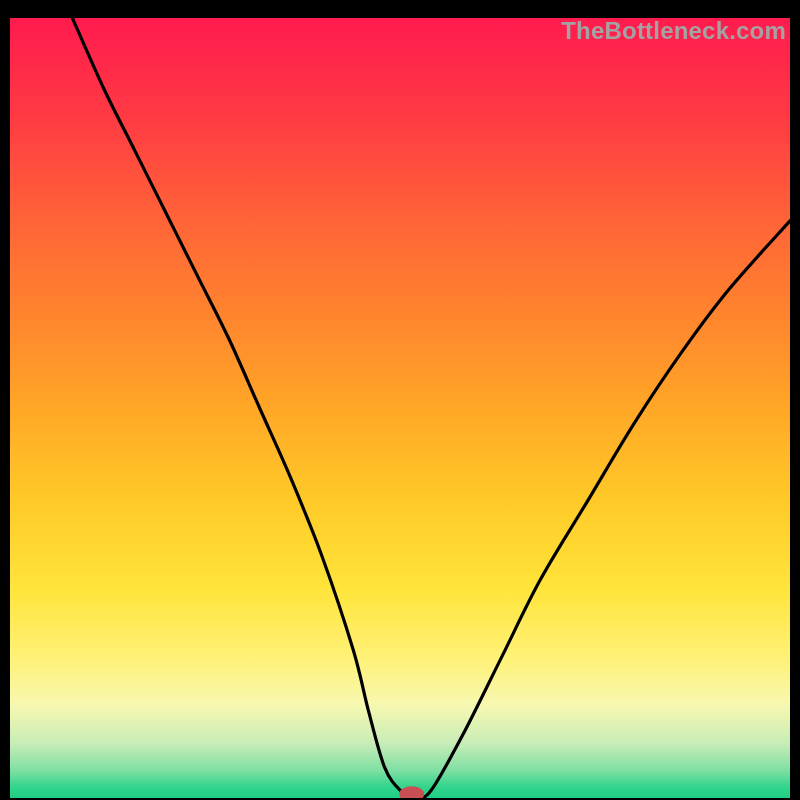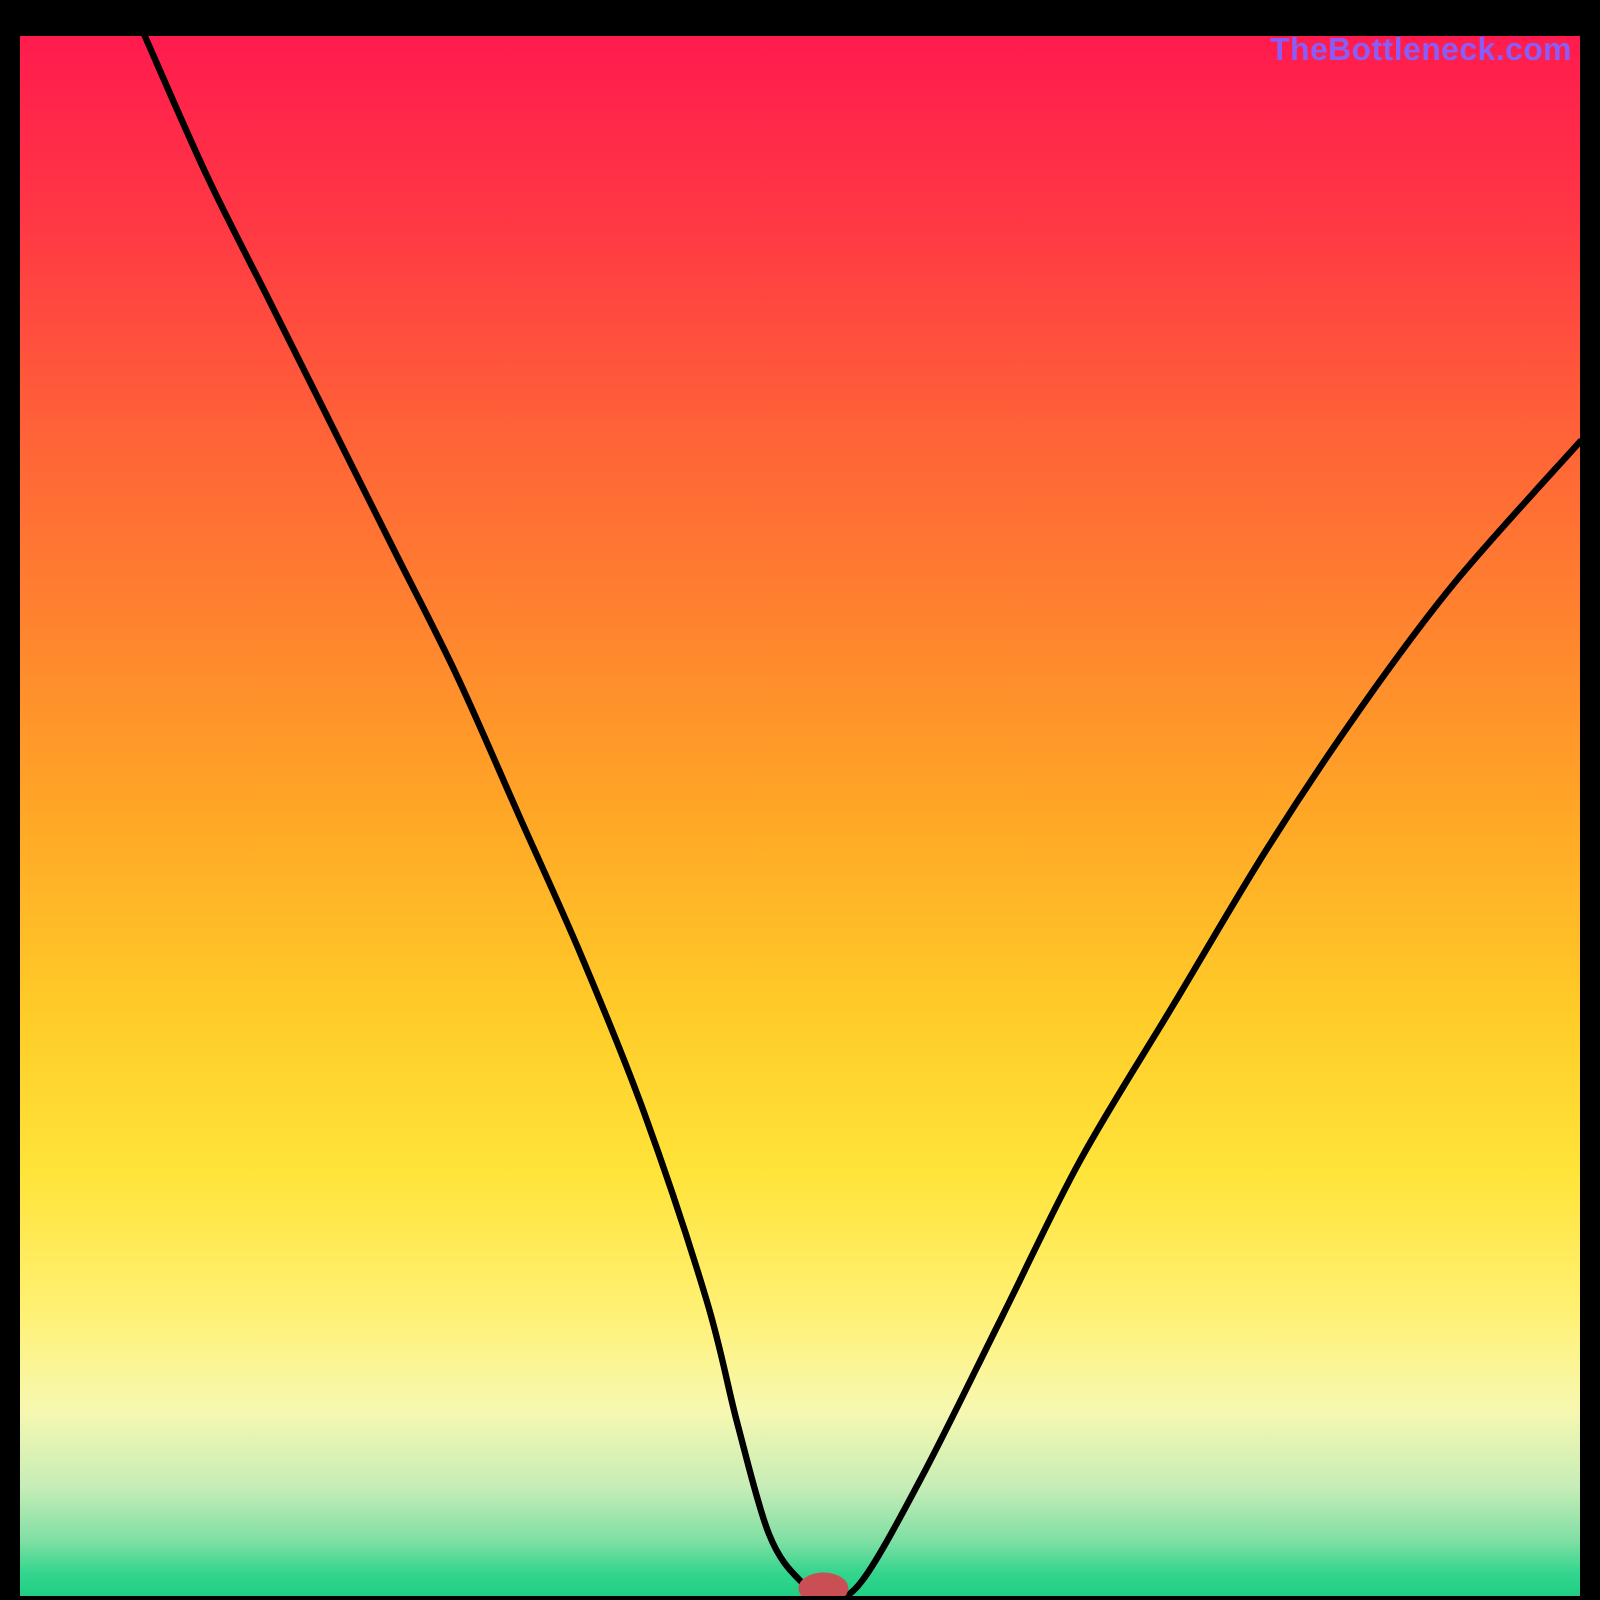--- a/index.html
+++ b/index.html
@@ -16,22 +16,22 @@
     left: 10px;
     top: 18px;
     width: 780px;
     height: 780px;
     background: #000;
   }
   .watermark {
     position: absolute;
     top: -1px;
     right: 4px;
-    color: #8b5cf6;
-    font-size: 16px;
+    color: #a3a3a3;
+    font-size: 24px;
     font-weight: 600;
     letter-spacing: 0.2px;
     z-index: 5;
   }
   svg.plot {
     position: absolute;
     left: 0;
     top: 0;
     width: 780px;
     height: 780px;

